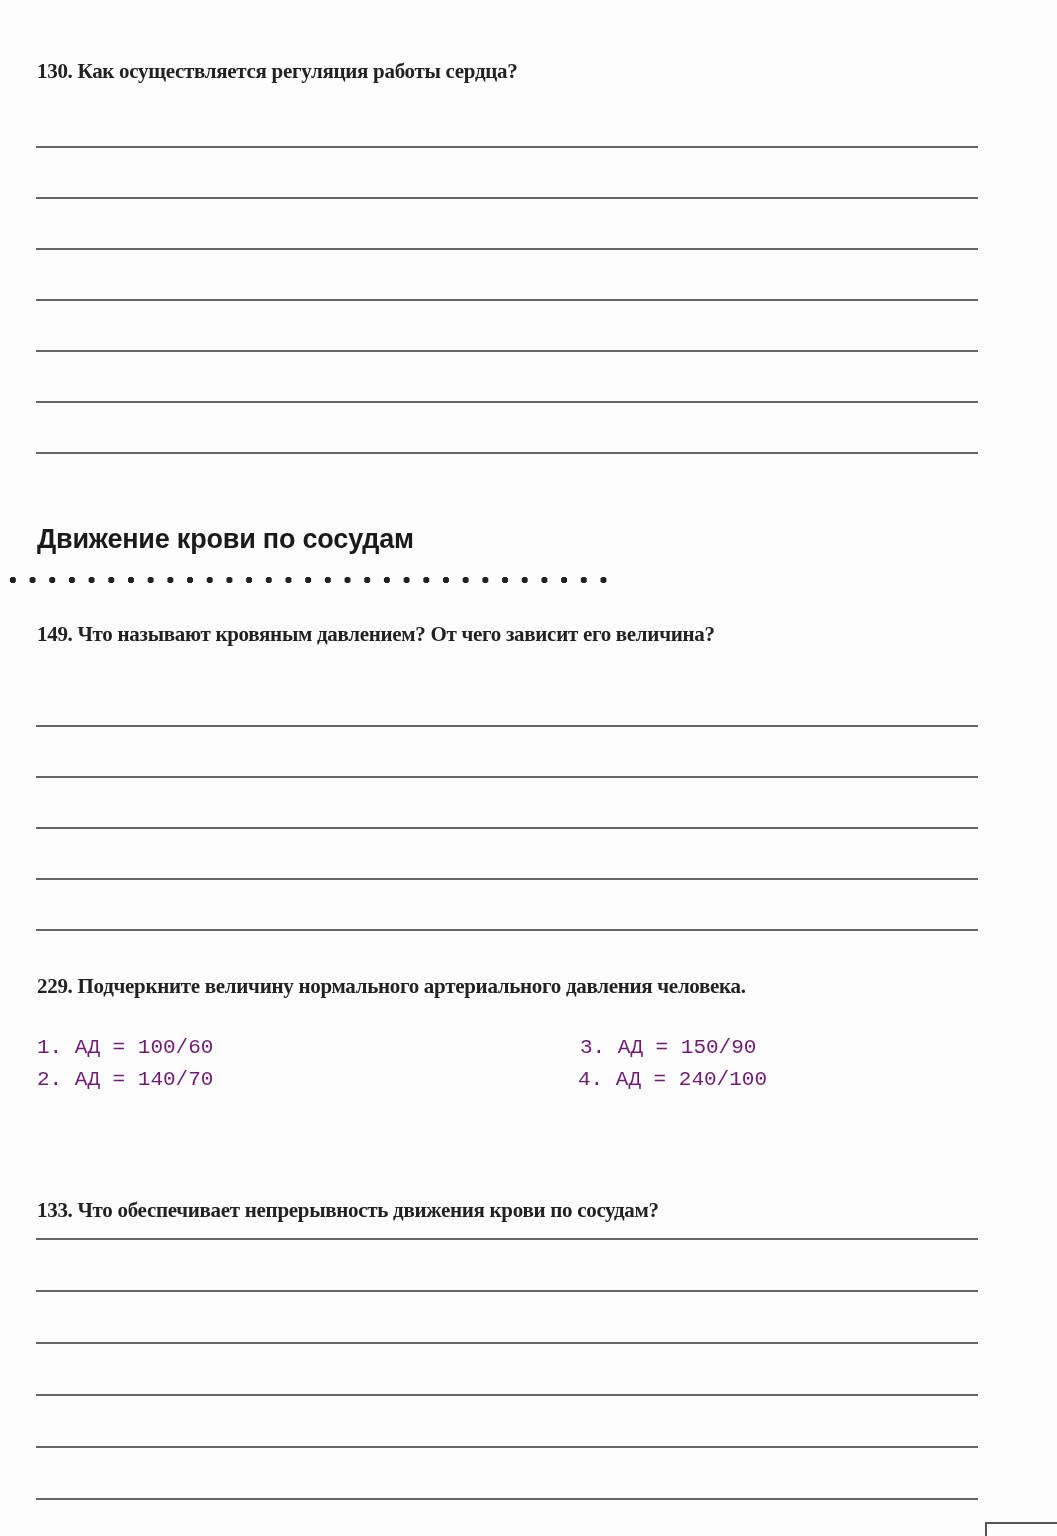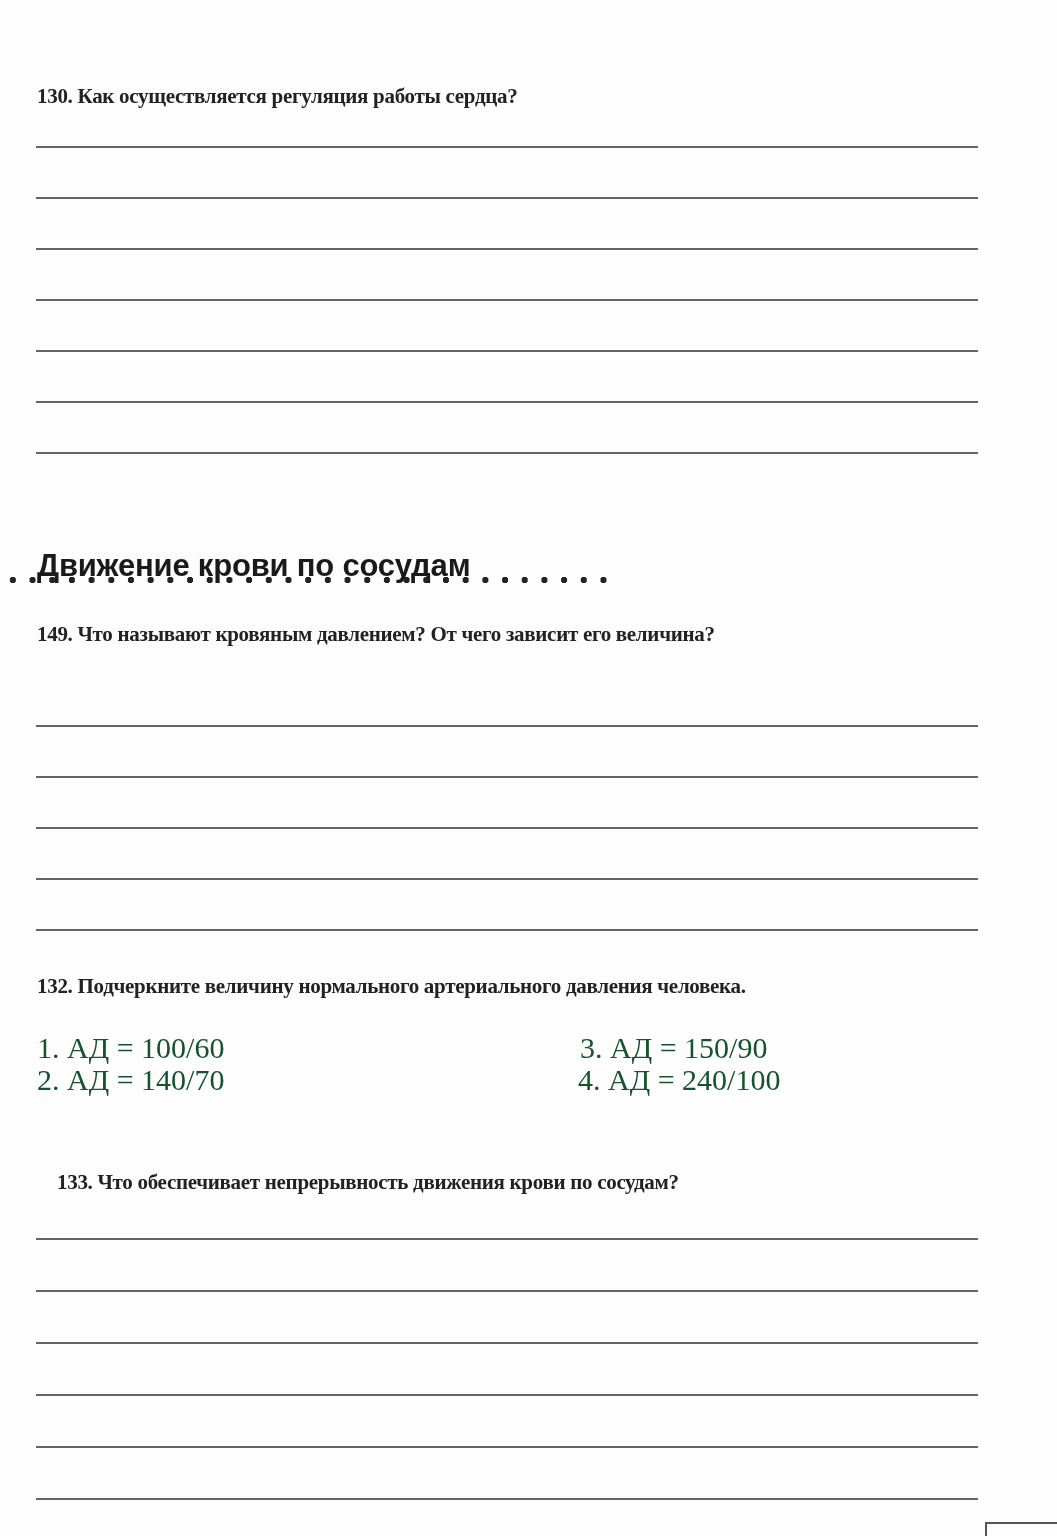--- a/index.html
+++ b/index.html
@@ -10,41 +10,41 @@
     .q {
       position: absolute; left: 37px; width: 945px;
       font-family: "Liberation Serif", serif; font-weight: bold;
       font-size: 21px; line-height: 32px; color: #222; letter-spacing: -0.3px;
       transform: scaleX(1.0);
     }
     .rule {
       position: absolute; left: 36px; width: 942px; height: 2px; background: #4a4a4a; opacity: 0.85;
     }
     .section-title {
-      position: absolute; left: 37px; top: 548px;
+      position: absolute; left: 37px; top: 524px;
       font-family: "Liberation Sans", "DejaVu Sans", sans-serif; font-weight: bold;
-      font-size: 31px; color: #1a1a1a; letter-spacing: -0.2px;
+      font-size: 27px; color: #1a1a1a; letter-spacing: -0.2px;
     }
     .dots {
       position: absolute; left: 3px; top: 574px; width: 612px; height: 12px;
       background-image: radial-gradient(circle, #222 3px, transparent 3.5px);
       background-size: 19.7px 12px; background-repeat: repeat-x; background-position: 0 0;
     }
     .opt {
-      position: absolute; font-family: Liberation Serif, serif; font-size: 30px; line-height: 32px; color: #14532d;
+      position: absolute; font-family: Liberation Mono, monospace; font-size: 21px; line-height: 32px; color: #701a75;
     }
     .corner-box {
       position: absolute; left: 985px; top: 1522px; width: 80px; height: 30px;
       border: 2px solid #555; border-right: none; border-bottom: none;
     }
   </style>
 </head>
 <body>
 
-<div class="q" style="top:80px;">130. Как осуществляется регуляция работы сердца?</div>
+<div class="q" style="top:55px;">130. Как осуществляется регуляция работы сердца?</div>
 <div>
   <div class="rule" style="top:146px;"></div>
   <div class="rule" style="top:197px;"></div>
   <div class="rule" style="top:248px;"></div>
   <div class="rule" style="top:299px;"></div>
   <div class="rule" style="top:350px;"></div>
   <div class="rule" style="top:401px;"></div>
   <div class="rule" style="top:452px;"></div>
 </div>
 
@@ -53,29 +53,29 @@
 
 <div class="q" style="top:618px;">149. Что называют кровяным давлением? От чего зависит его величина?</div>
 <div>
   <div class="rule" style="top:725px;"></div>
   <div class="rule" style="top:776px;"></div>
   <div class="rule" style="top:827px;"></div>
   <div class="rule" style="top:878px;"></div>
   <div class="rule" style="top:929px;"></div>
 </div>
 
-<div class="q" style="top:970px;">132. Подчеркните величину нормального артериального давления человека.</div>
+<div class="q" style="top:970px;">229. Подчеркните величину нормального артериального давления человека.</div>
 <div>
   <div class="opt" style="left:37px; top:1032px;">1. АД = 100/60</div>
   <div class="opt" style="left:37px; top:1064px;">2. АД = 140/70</div>
   <div class="opt" style="left:580px; top:1032px;">3. АД = 150/90</div>
   <div class="opt" style="left:578px; top:1064px;">4. АД = 240/100</div>
 </div>
 
-<div class="q" style="top:1166px;margin-left:20px;">133. Что обеспечивает непрерывность движения крови по сосудам?</div>
+<div class="q" style="top:1194px;">133. Что обеспечивает непрерывность движения крови по сосудам?</div>
 <div>
   <div class="rule" style="top:1238px;"></div>
   <div class="rule" style="top:1290px;"></div>
   <div class="rule" style="top:1342px;"></div>
   <div class="rule" style="top:1394px;"></div>
   <div class="rule" style="top:1446px;"></div>
   <div class="rule" style="top:1498px;"></div>
 </div>
 
 <div class="corner-box"></div>

